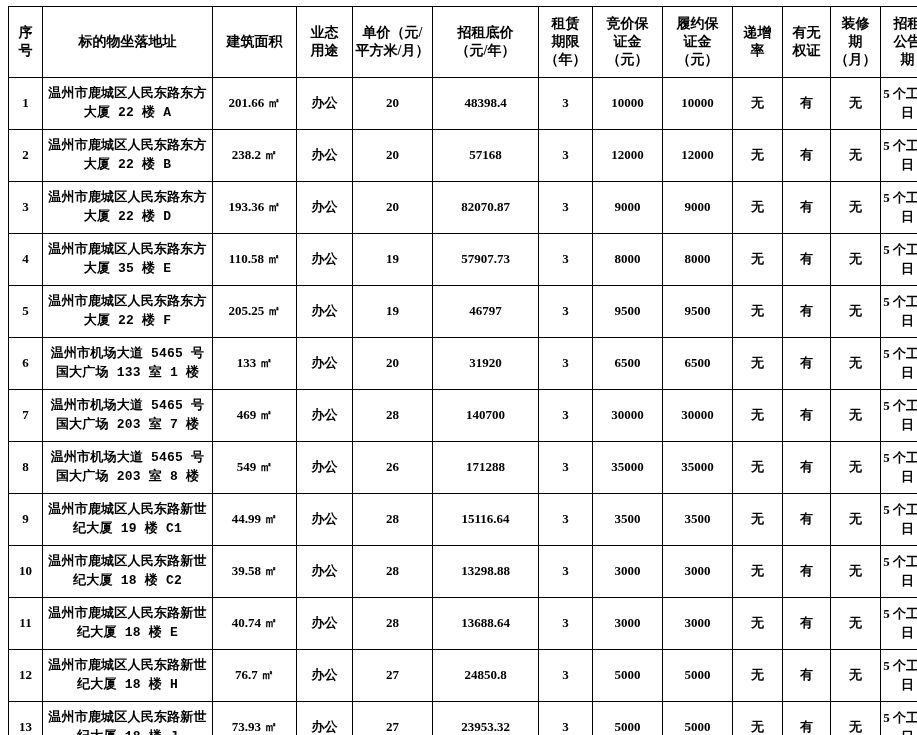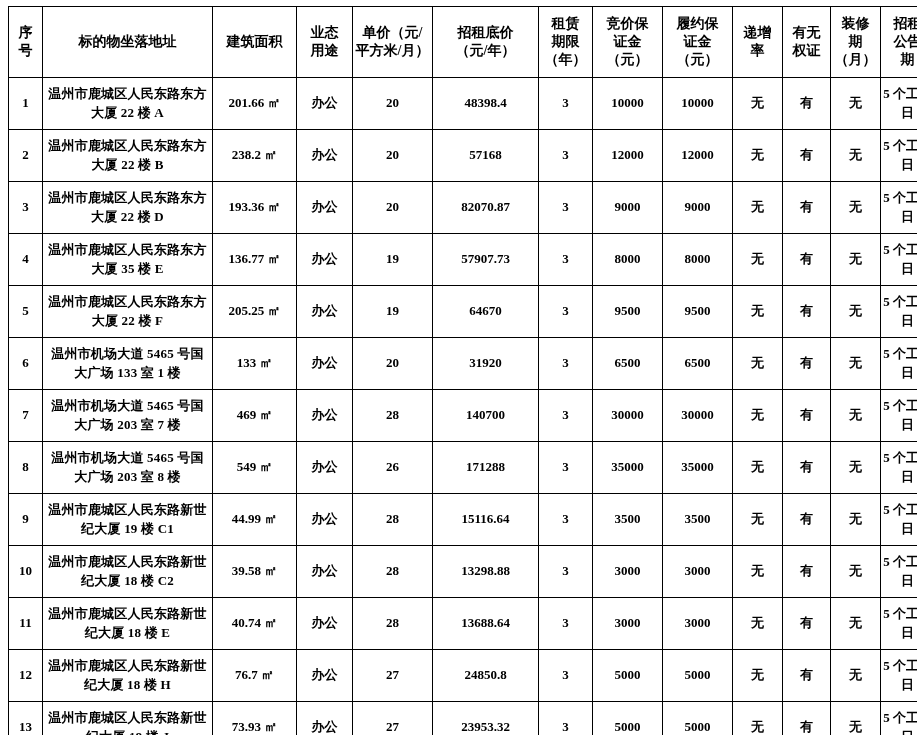--- a/index.html
+++ b/index.html
@@ -44,20 +44,21 @@
   }
   table.listing tbody td {
     height: 47px;
     font-weight: bold;
   }
   td.addr {
     font-size: 13.5px;
     line-height: 1.5;
     padding: 3px 6px;
     letter-spacing: 0.2px;
+    font-family: Liberation Mono, monospace;
   }
   td.num,
   td.price,
   td.area,
   td.use,
   td.term,
   td.deposit,
   td.small {
     font-size: 13.5px;
   }
@@ -198,39 +199,39 @@
         <td class="deposit">9000</td>
         <td class="deposit">9000</td>
         <td class="small">无</td>
         <td class="small">有</td>
         <td class="small">无</td>
         <td class="small">5 个工作日</td>
       </tr>
       <tr>
         <td class="idx">4</td>
         <td class="addr">温州市鹿城区人民东路东方大厦 35 楼 E</td>
-        <td class="area">136.77 ㎡</td>
+        <td class="area">110.58 ㎡</td>
         <td class="use">办公</td>
         <td class="price">19</td>
         <td class="num">57907.73</td>
         <td class="term">3</td>
         <td class="deposit">8000</td>
         <td class="deposit">8000</td>
         <td class="small">无</td>
         <td class="small">有</td>
         <td class="small">无</td>
         <td class="small">5 个工作日</td>
       </tr>
       <tr>
         <td class="idx">5</td>
         <td class="addr">温州市鹿城区人民东路东方大厦 22 楼 F</td>
         <td class="area">205.25 ㎡</td>
         <td class="use">办公</td>
         <td class="price">19</td>
-        <td class="num">64670</td>
+        <td class="num">46797</td>
         <td class="term">3</td>
         <td class="deposit">9500</td>
         <td class="deposit">9500</td>
         <td class="small">无</td>
         <td class="small">有</td>
         <td class="small">无</td>
         <td class="small">5 个工作日</td>
       </tr>
       <tr>
         <td class="idx">6</td>

